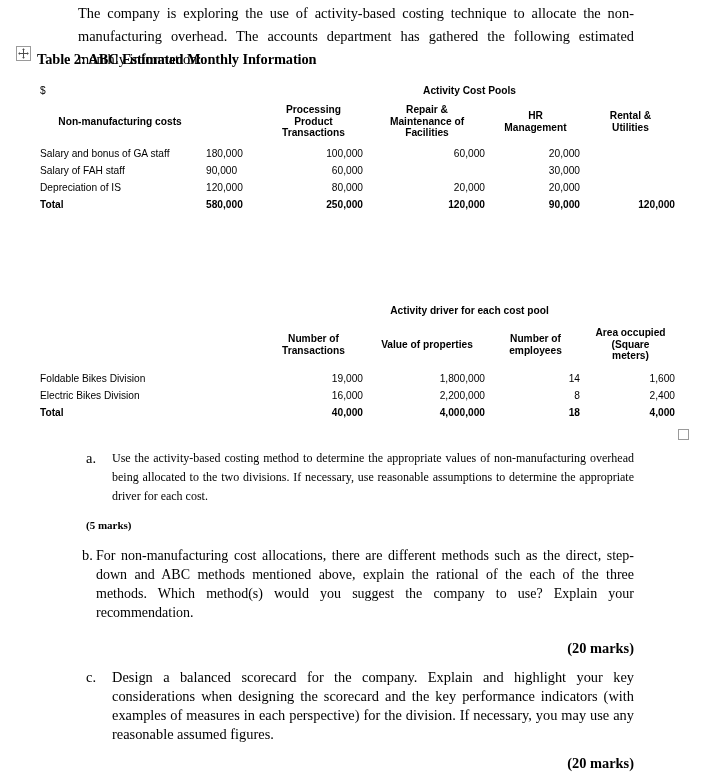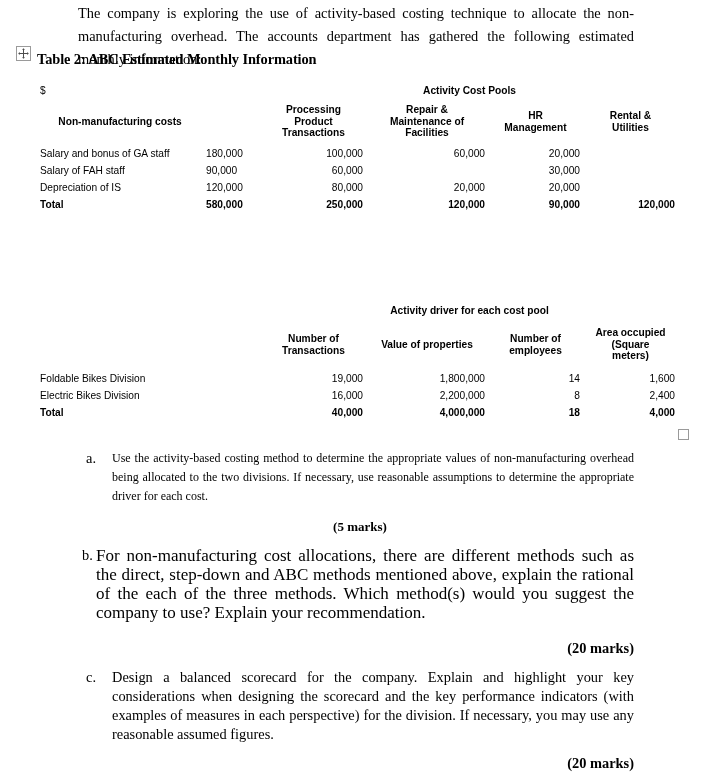--- a/index.html
+++ b/index.html
@@ -253,27 +253,27 @@
   </tbody>
 </table>
 
 <div class="resize-handle"></div>
 
 <div style="position:absolute; left:86px; top:449px; width:548px;">
   <div style="display:flex;">
     <div style="width:26px; flex:none; font-size:14.4px; line-height:19px;">a.</div>
     <div style="flex:1; font-size:12px; line-height:19px; text-align:justify;">Use the activity-based costing method to determine the appropriate values of non-manufacturing overhead being allocated to the two divisions. If necessary, use reasonable assumptions to determine the appropriate driver for each cost.</div>
   </div>
-  <div style="text-align:center; font-size:13px; font-weight:bold; margin-top:13px;">(5 marks)</div>
+  <div style="text-align:left; font-size:11px; font-weight:bold; margin-top:13px;">(5 marks)</div>
 </div>
 
 <div style="position:absolute; left:82px; top:546px; width:552px;">
   <div style="display:flex;">
     <div style="width:14px; flex:none; font-size:14.4px; line-height:19px;">b.</div>
-    <div style="flex:1; font-size:17px; line-height:19px; text-align:justify; text-indent:0;">For non-manufacturing cost allocations, there are different methods such as the direct, step-down and ABC methods mentioned above, explain the rational of the each of the three methods. Which method(s) would you suggest the company to use? Explain your recommendation.</div>
+    <div style="flex:1; font-size:14px; line-height:19px; text-align:justify; text-indent:0;">For non-manufacturing cost allocations, there are different methods such as the direct, step-down and ABC methods mentioned above, explain the rational of the each of the three methods. Which method(s) would you suggest the company to use? Explain your recommendation.</div>
   </div>
   <div style="text-align:right; font-size:14.4px; font-weight:bold; margin-top:18px;">(20 marks)</div>
 </div>
 
 <div style="position:absolute; left:86px; top:668px; width:548px;">
   <div style="display:flex;">
     <div style="width:26px; flex:none; font-size:14.4px; line-height:19px;">c.</div>
     <div style="flex:1; font-size:14.4px; line-height:19px; text-align:justify;">Design a balanced scorecard for the company. Explain and highlight your key considerations when designing the scorecard and the key performance indicators (with examples of measures in each perspective) for the division. If necessary, you may use any reasonable assumed figures.</div>
   </div>
   <div style="text-align:right; font-size:14.4px; font-weight:bold; margin-top:11px;">(20 marks)</div>

